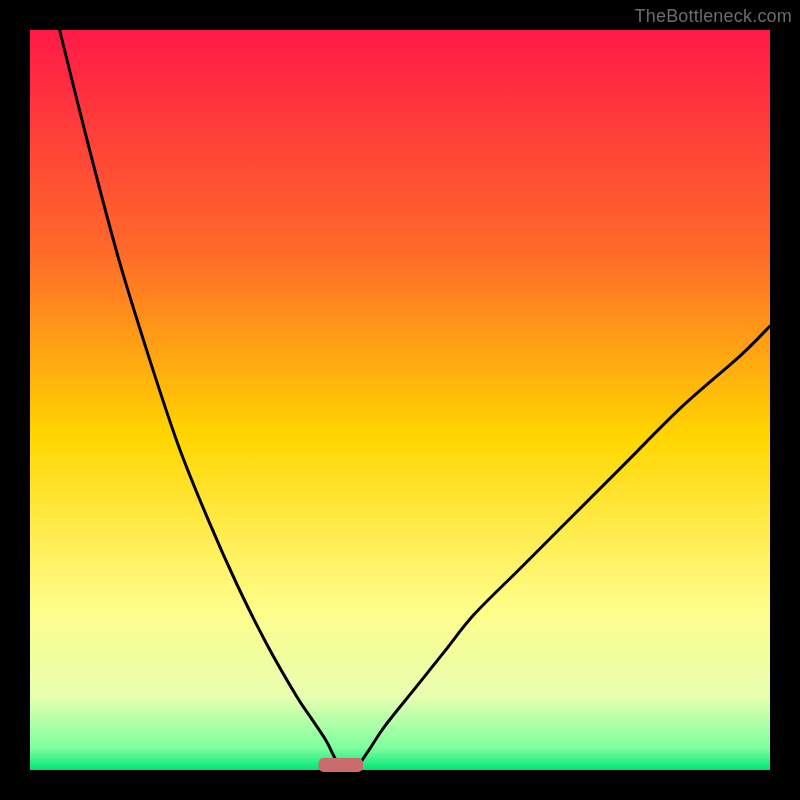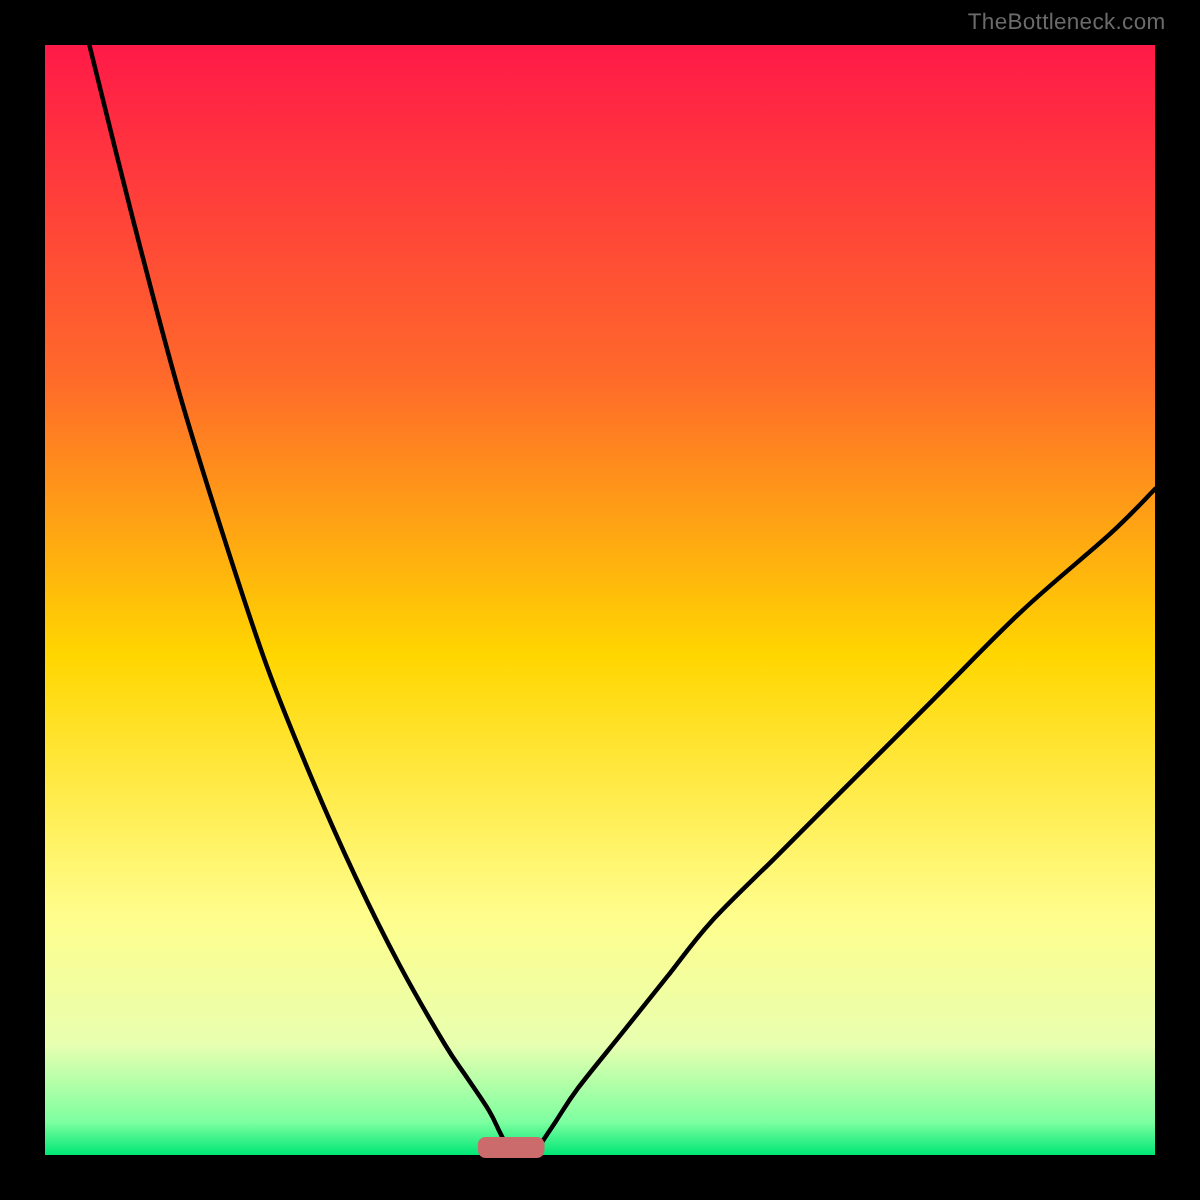--- a/index.html
+++ b/index.html
@@ -13,23 +13,23 @@
   }
   .frame {
     position: absolute;
     left: 0; top: 0;
     width: 800px; height: 800px;
     background: #000;
   }
   .watermark {
     position: absolute;
     top: 6px;
-    right: 23px;
+    right: 8px;
     color: #6b6b6b;
-    font-size: 15px;
+    font-size: 18px;
     font-weight: 500;
     letter-spacing: 0.2px;
     z-index: 10;
     margin-left: 33px;
   }
   svg { display: block; }
 </style>
 </head>
 <body>
 

